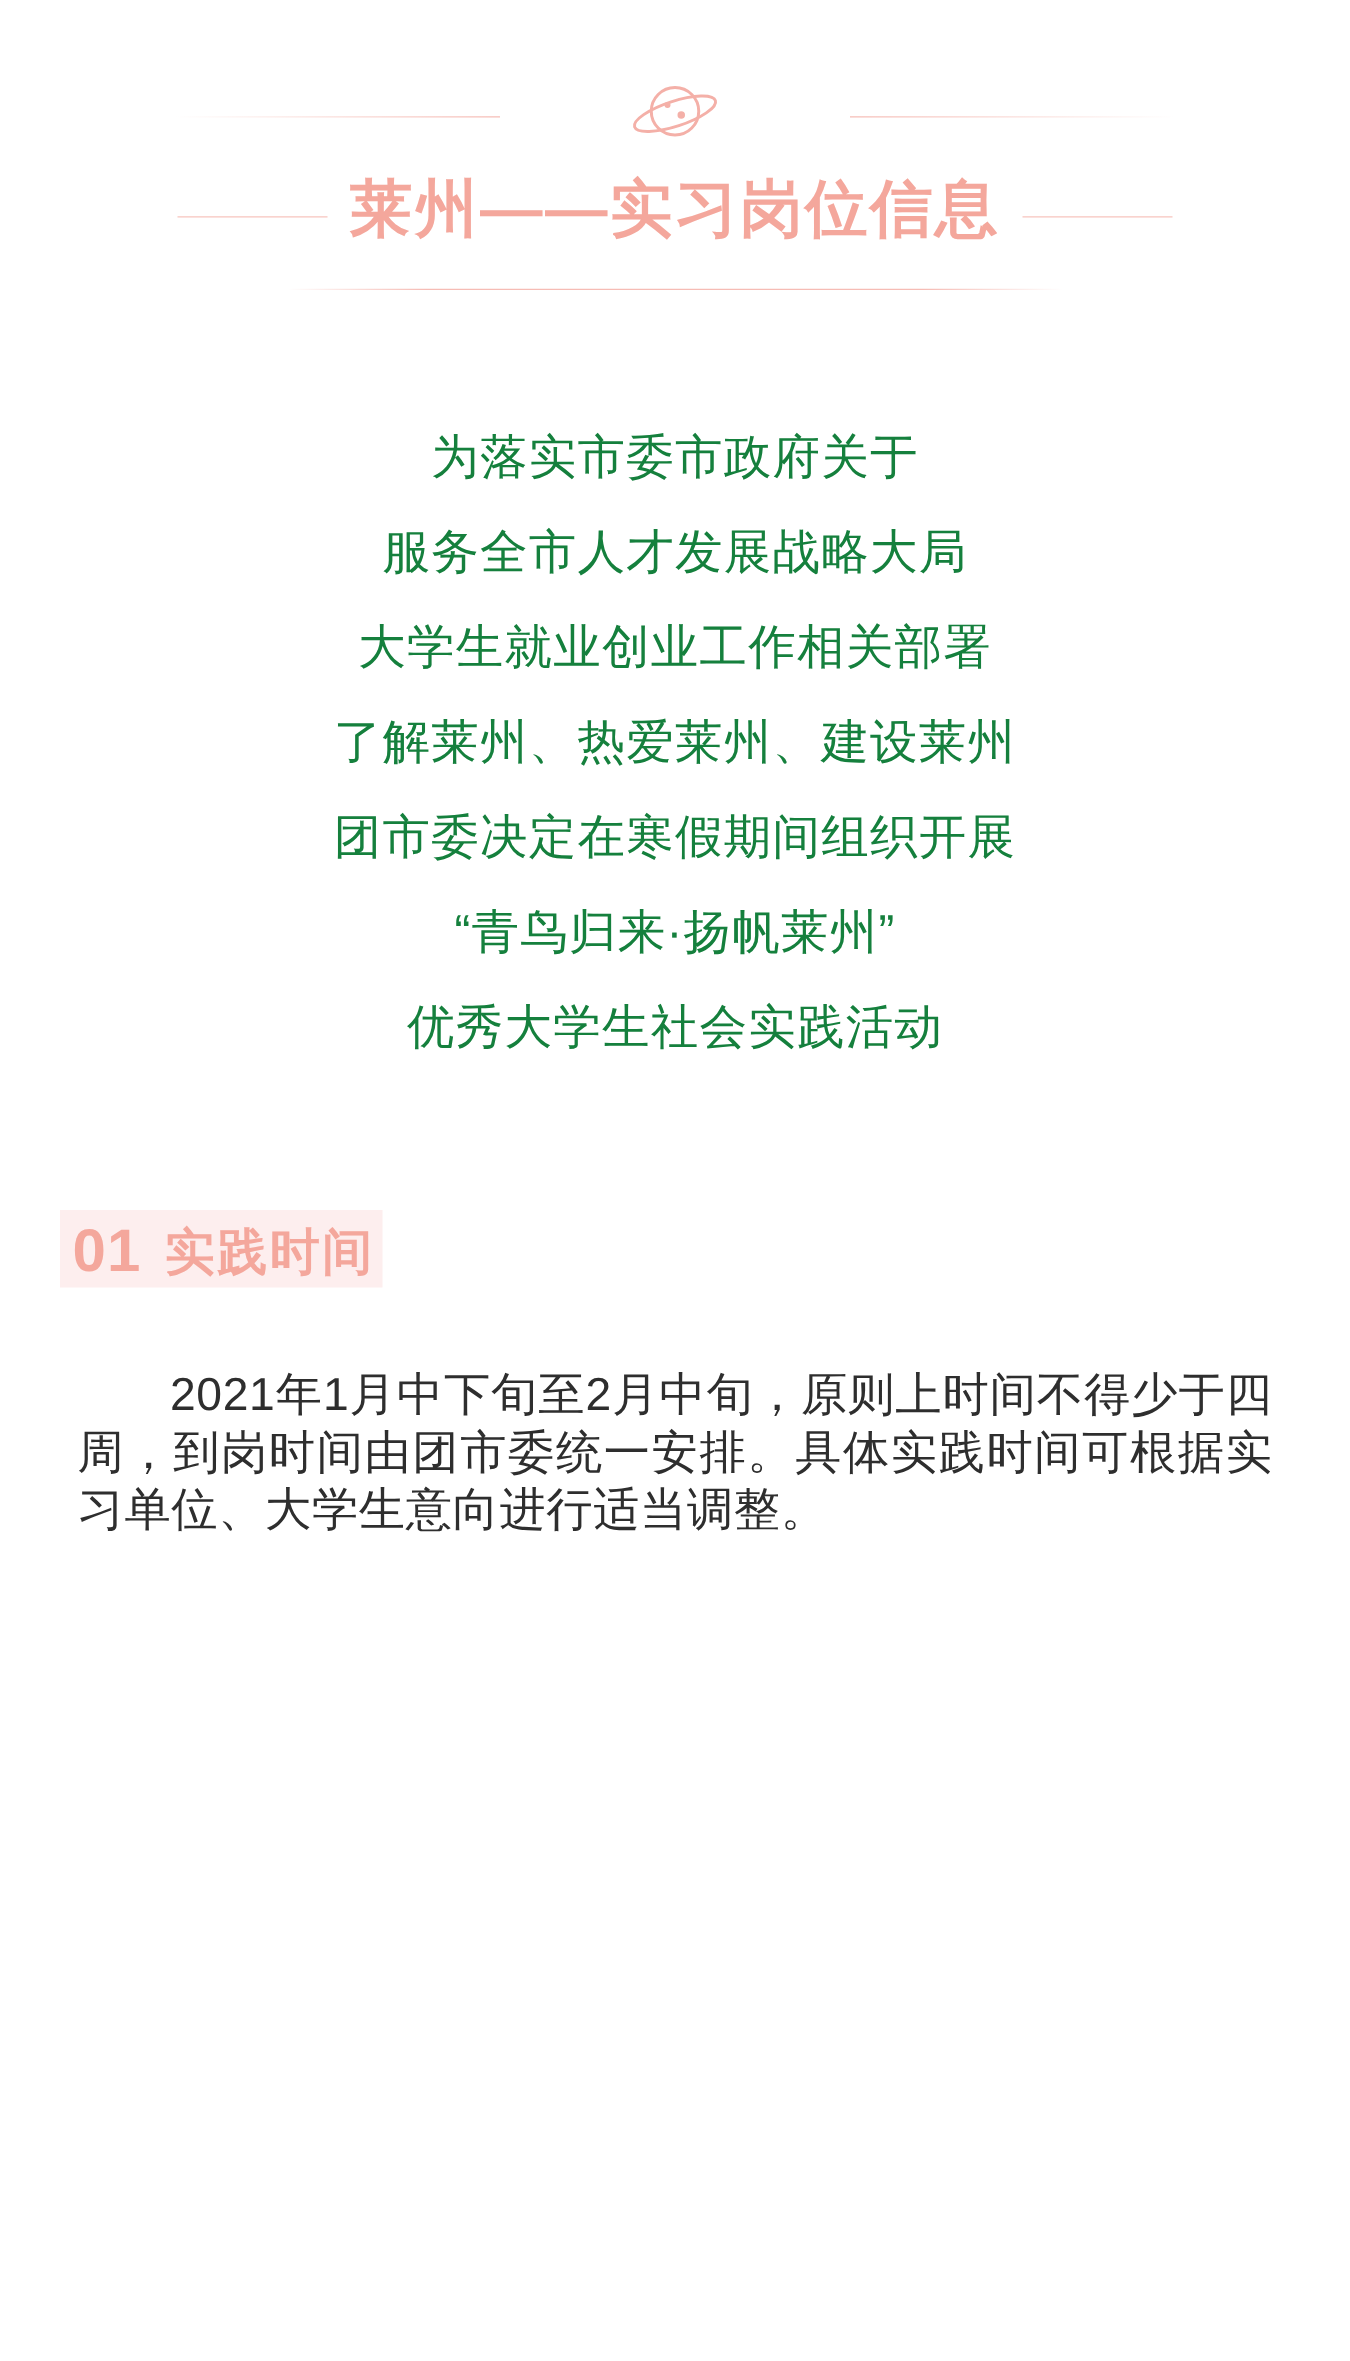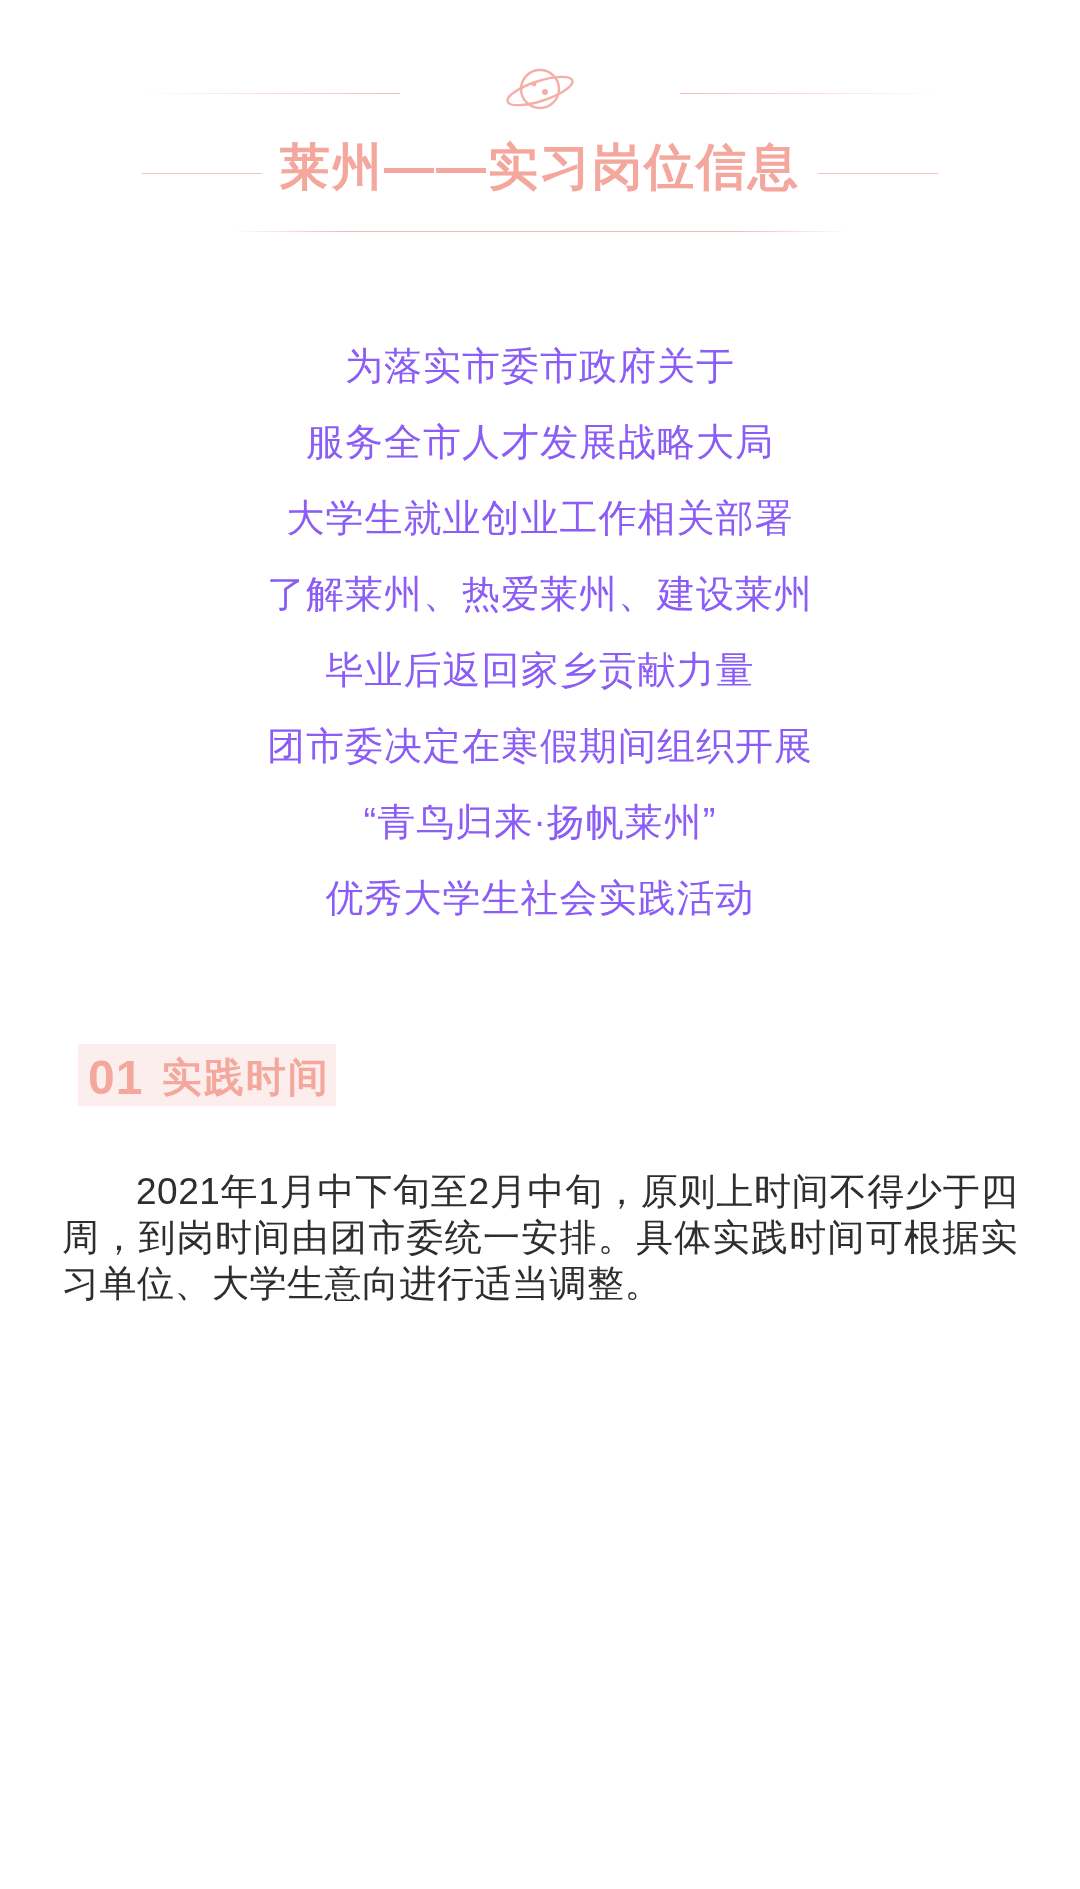--- a/index.html
+++ b/index.html
@@ -80,29 +80,29 @@
   }
 
   
   .intro {
     margin-top: 96px;
     text-align: center;
   }
   .intro-line {
     font-size: 38px;
     line-height: 76px;
-    color: #8b5cf6;
+    color: #15803d;
     letter-spacing: 1px;
     white-space: nowrap;
   }
 
   
   .section {
     margin-top: 104px;
-    padding-left: 78px;
+    padding-left: 48px;
   }
   .section-head {
     position: relative;
     display: inline-block;
     padding: 10px 34px 10px 10px;
   }
   .section-head-bg {
     position: absolute;
     left: 0;
     top: 4px;
@@ -164,21 +164,20 @@
     <div class="main-title">莱州——实习岗位信息</div>
   </div>
   <div class="title-underline"></div>
 </div>
 
 <div class="intro">
   <div class="intro-line">为落实市委市政府关于</div>
   <div class="intro-line">服务全市人才发展战略大局</div>
   <div class="intro-line">大学生就业创业工作相关部署</div>
   <div class="intro-line">了解莱州、热爱莱州、建设莱州</div>
-  <div class="intro-line">毕业后返回家乡贡献力量</div>
   <div class="intro-line">团市委决定在寒假期间组织开展</div>
   <div class="intro-line">“青鸟归来·扬帆莱州”</div>
   <div class="intro-line">优秀大学生社会实践活动</div>
 </div>
 
 <div class="section">
   <div class="section-head">
     <span class="section-head-bg"></span>
     <span class="section-num">01</span>
     <span class="section-name">实践时间</span>

